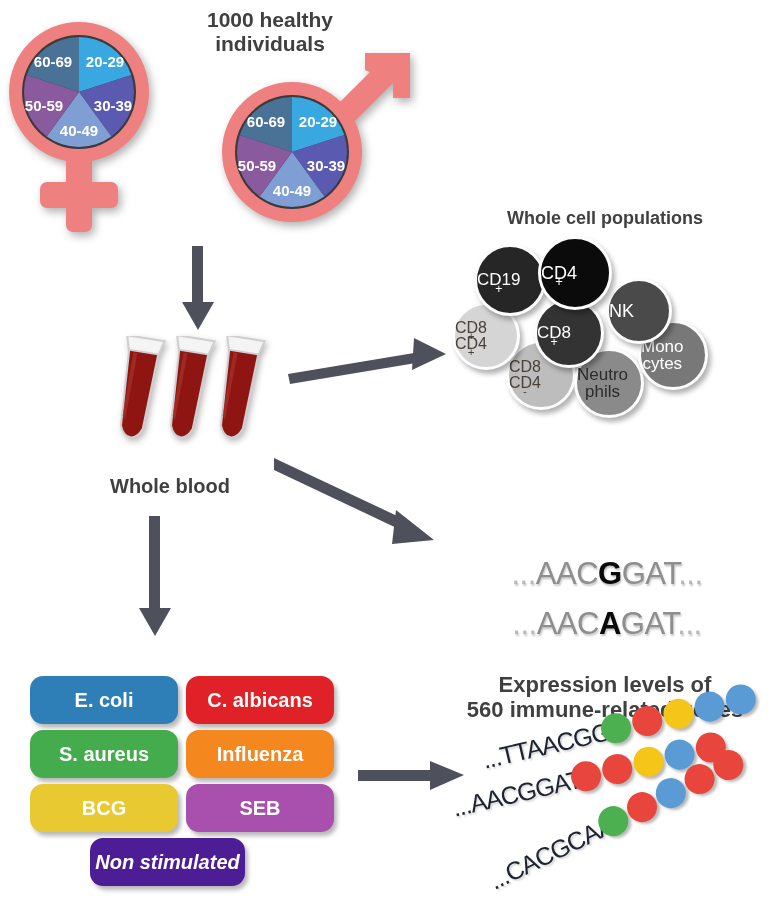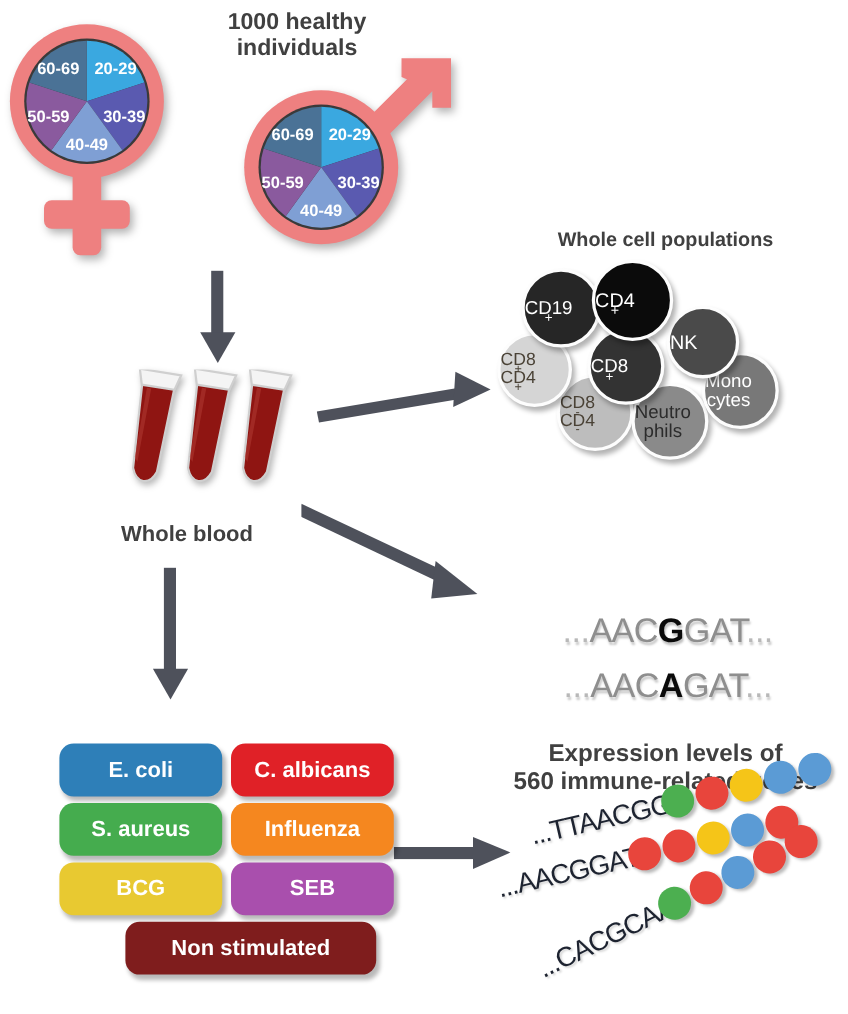--- a/index.html
+++ b/index.html
@@ -42,21 +42,21 @@
           font-family:"Liberation Sans",sans-serif;font-size:31px;
           letter-spacing:-0.5px;white-space:nowrap;margin-top:32px;}
   .dimtxt{color:#b8b8b8;text-shadow:1px 2px 2px rgba(0,0,0,.22);}
   .midtxt{color:#8e8e8e;text-shadow:1px 2px 2px rgba(0,0,0,.22);}
   .hl{color:#0a0a0a;font-weight:bold;text-shadow:1px 2px 2px rgba(0,0,0,.25);}
 
   
   .stimwrap{position:absolute;left:30px;top:676px;width:320px;height:220px;}
   .pill{position:absolute;border-radius:13px;display:flex;align-items:center;
         justify-content:center;color:#fff;font-weight:bold;font-size:20px;
-        box-shadow:3px 4px 4px rgba(0,0,0,.28);box-sizing:border-box;margin-left:24px;}
+        box-shadow:3px 4px 4px rgba(0,0,0,.28);box-sizing:border-box;}
 
   
   .exprwrap{position:absolute;left:455px;top:730px;width:316px;height:185px;}
   .strand{position:absolute;transform-origin:left center;}
   .seqtxt{position:absolute;white-space:nowrap;font-size:25px;color:#1d2330;
           font-family:"Liberation Sans",sans-serif;letter-spacing:-1px;
           text-shadow:1px 2px 2px rgba(0,0,0,.18);}
   .bead{position:absolute;border-radius:50%;width:30px;height:30px;
         box-shadow:2px 3px 3px rgba(0,0,0,.28);}
 </style>
@@ -224,21 +224,21 @@
       </div>
       <div class="pill" style="left: 156px; top: 54px; width: 148px; height: 48px; background: rgb(245, 135, 31);">
         <span>Influenza</span>
       </div>
       <div class="pill" style="left: 0px; top: 108px; width: 148px; height: 48px; background: rgb(232, 201, 49);">
         <span>BCG</span>
       </div>
       <div class="pill" style="left: 156px; top: 108px; width: 148px; height: 48px; background: rgb(169, 79, 173);">
         <span>SEB</span>
       </div>
-      <div class="pill" style="left: 60px; top: 162px; width: 228px; height: 48px; background: #7f1d1d;">
+      <div class="pill" style="left: 60px; top: 162px; width: 155px; height: 48px; background: #4c1d95; font-style: italic;">
         <span>Non stimulated</span>
       </div>
     </div>
 
   <div class="abs heading" id="title-expr">
     <div>Expression levels of</div>
     <div>560 immune-related genes</div>
   </div>
   <div class="exprwrap">
       <div class="strand" style="left: 28px; top: 14px; width: 300px; height: 34px; transform: rotate(-13deg);">

